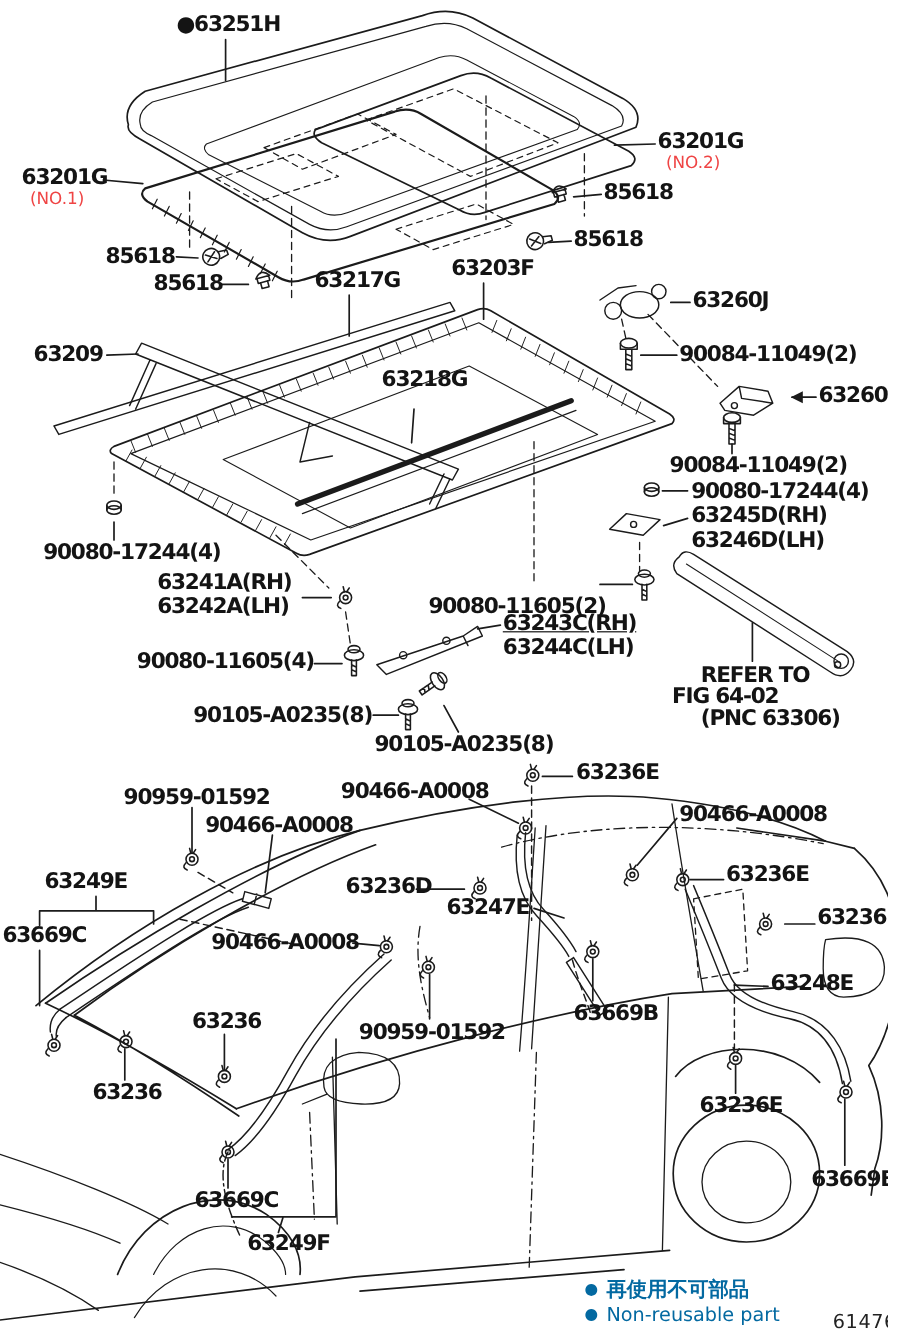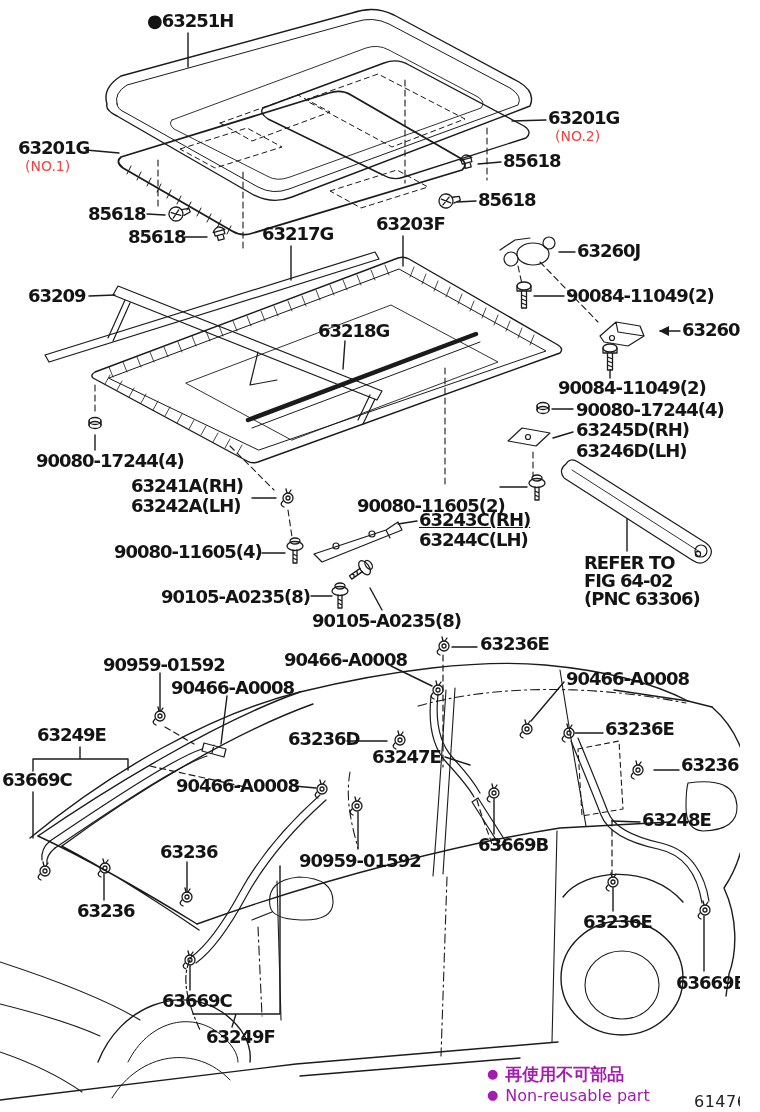--- a/index.html
+++ b/index.html
@@ -3,21 +3,21 @@
 <meta charset="utf-8">
 <style>
   html,body{margin:0;padding:0;background:#fff;}
   .stage{position:relative;width:740px;height:1112px;background:#fff;overflow:hidden;
          font-family:"DejaVu Sans",sans-serif;color:#111;}
   svg.art{position:absolute;left:0;top:0;}
   #labels{position:absolute;left:0;top:0;width:100%;height:100%;}
   .plabel{position:absolute;font:bold 18px/1.02 "DejaVu Sans",sans-serif;
           letter-spacing:-1px;color:#141414;white-space:nowrap;}
   .plabel .sub{font:400 14px/1 "DejaVu Sans",sans-serif;letter-spacing:0;margin:2px 0 0 7px;color:#ef4444;}
-  .legend-row{position:absolute;white-space:nowrap;color:#a21caf;}
+  .legend-row{position:absolute;white-space:nowrap;color:#0369a1;}
   .legend-row .bullet{display:inline-block;margin-right:7px;font-size:13px;vertical-align:2px;}
   #legend-jp{font:600 17px "DejaVu Sans",sans-serif;}
   #legend-en{font:400 16px "DejaVu Sans",sans-serif;}
   #dwgno{position:absolute;font:400 16px "DejaVu Sans",sans-serif;color:#222;letter-spacing:.5px;}
 </style>
 </head>
 <body>
 
 <div class="stage">
 
@@ -222,32 +222,32 @@
       <div class="plabel" style="left: 503px; top: 152px;"><span>85618</span></div>
       <div class="plabel" style="left: 478px; top: 191px;"><span>85618</span></div>
       <div class="plabel" style="left: 577px; top: 242px;"><span>63260J</span></div>
       <div class="plabel" style="left: 566px; top: 287px;"><span>90084-11049(2)</span></div>
       <div class="plabel" style="left: 682px; top: 321px;"><span>63260H</span></div>
       <div class="plabel" style="left: 558px; top: 379px;"><span>90084-11049(2)</span></div>
       <div class="plabel" style="left: 576px; top: 401px;"><span>90080-17244(4)</span></div>
       <div class="plabel" style="left: 576px; top: 421px;"><span>63245D(RH)</span></div>
       <div class="plabel" style="left: 576px; top: 442px;"><span>63246D(LH)</span></div>
       <div class="plabel" style="left: 28px; top: 287px; text-align: right;"><span>63209</span></div>
-      <div class="plabel" style="left: 318px; top: 322px;"><span>63218G</span></div>
+      <div class="plabel" style="left: 318px; top: 308px;"><span>63218G</span></div>
       <div class="plabel" style="left: 36px; top: 452px;"><span>90080-17244(4)</span></div>
       <div class="plabel" style="left: 131px; top: 477px;"><span>63241A(RH)</span></div>
       <div class="plabel" style="left: 131px; top: 497px;"><span>63242A(LH)</span></div>
       <div class="plabel" style="left: 357px; top: 497px;"><span>90080-11605(2)</span></div>
       <div class="plabel" style="left: 419px; top: 511px; text-decoration: underline;"><span>63243C(RH)</span></div>
       <div class="plabel" style="left: 419px; top: 531px;"><span>63244C(LH)</span></div>
       <div class="plabel" style="left: 114px; top: 543px;"><span>90080-11605(4)</span></div>
       <div class="plabel" style="left: 161px; top: 588px;"><span>90105-A0235(8)</span></div>
       <div class="plabel" style="left: 312px; top: 612px;"><span>90105-A0235(8)</span></div>
       <div class="plabel" style="left: 584px; top: 554px;"><span>REFER TO</span></div>
-      <div class="plabel" style="left: 584px; top: 572px; text-align: center;"><span>FIG 64-02</span></div>
+      <div class="plabel" style="left: 560px; top: 572px; text-align: center;"><span>FIG 64-02</span></div>
       <div class="plabel" style="left: 584px; top: 590px;"><span>(PNC 63306)</span></div>
       <div class="plabel" style="left: 103px; top: 656px;"><span>90959-01592</span></div>
       <div class="plabel" style="left: 171px; top: 679px;"><span>90466-A0008</span></div>
       <div class="plabel" style="left: 284px; top: 651px;"><span>90466-A0008</span></div>
       <div class="plabel" style="left: 37px; top: 726px;"><span>63249E</span></div>
       <div class="plabel" style="left: 2px; top: 771px;"><span>63669C</span></div>
       <div class="plabel" style="left: 288px; top: 730px;"><span>63236D</span></div>
       <div class="plabel" style="left: 176px; top: 777px;"><span>90466-A0008</span></div>
       <div class="plabel" style="left: 480px; top: 635px;"><span>63236E</span></div>
       <div class="plabel" style="left: 566px; top: 670px;"><span>90466-A0008</span></div>

